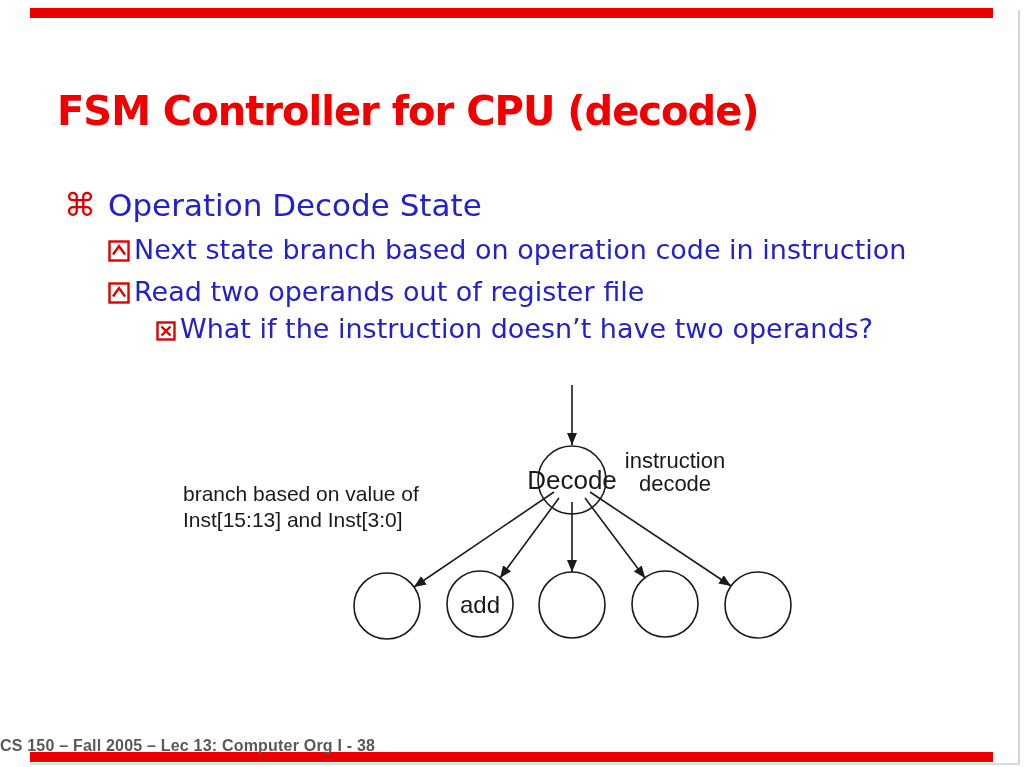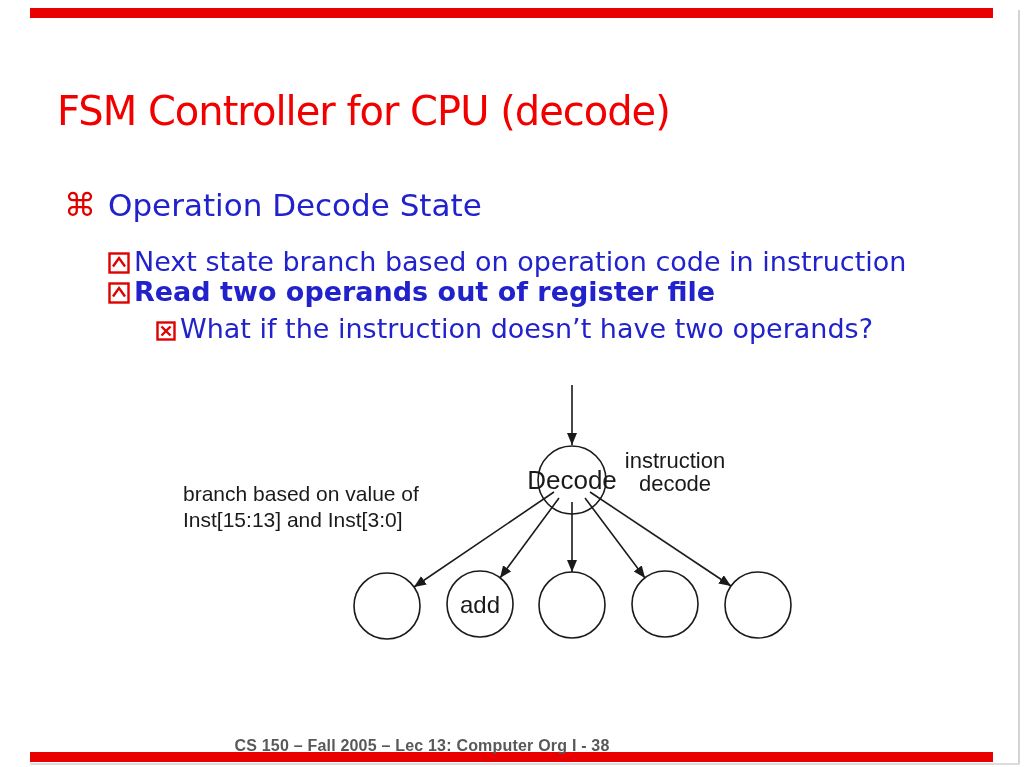--- a/index.html
+++ b/index.html
@@ -7,40 +7,40 @@
   body { position: relative; font-family: "DejaVu Sans", sans-serif; }
 
   
   .bar { position: absolute; left: 30px; width: 963px; height: 10px; background: #e90000; }
   .bar.top { top: 8px; }
   .bar.bottom { top: 752px; }
   .shadow-right { position: absolute; top: 10px; left: 1018px; width: 2px; height: 753px; background: #d4d4d4; }
   .shadow-bottom { position: absolute; top: 763px; left: 30px; width: 990px; height: 2px; background: #dddddd; }
 
   
-  .title { position: absolute; left: 57px; top: 88px; font-size: 40px; font-weight: 400;
+  .title { position: absolute; left: 57px; top: 88px; font-size: 40px; font-weight: 700;
            color: #f20000; letter-spacing: -1px; white-space: nowrap; }
 
   
   .bullet-row { position: absolute; white-space: nowrap; color: #2222cc; }
   .b1 { left: 48px; top: 186px; font-size: 31px; margin-left: 16px; }
   .b1 .cmd { color: #e00000; font-size: 32px; margin-right: 12px; }
-  .b2a { left: 108px; top: 234px; font-size: 27px; margin-top: 12px; }
-  .b2b { left: 108px; top: 276px; font-size: 27px; font-weight: bold; }
+  .b2a { left: 108px; top: 234px; font-size: 27px; }
+  .b2b { left: 108px; top: 276px; font-size: 27px; }
   .b3  { left: 156px; top: 313px; font-size: 27px; }
   .marker-svg { vertical-align: -3px; margin-right: 4px; }
 
   
   .diagram { position: absolute; left: 150px; top: 375px; width: 680px; height: 285px; }
   .diagram text { font-family: "Liberation Sans", sans-serif; fill: #1a1a1a; }
   .dg-line { stroke: #1a1a1a; stroke-width: 1.6; fill: none; }
   .dg-circle { stroke: #1a1a1a; stroke-width: 1.6; fill: #ffffff; }
 
   
-  .footer { position: absolute; left: 0; top: 737px; width: 844px; text-align: center;
+  .footer { position: absolute; left: 0; top: 737px; width: 844px; 
             font-family: "Liberation Sans", sans-serif; font-size: 16px; font-weight: 700;
             color: #595959; letter-spacing: 0.2px; }
 </style>
 </head>
 <body>
 
 <div class="bar top"></div>
 <div class="bar bottom"></div>
 <div class="shadow-right"></div>
 <div class="shadow-bottom"></div>

